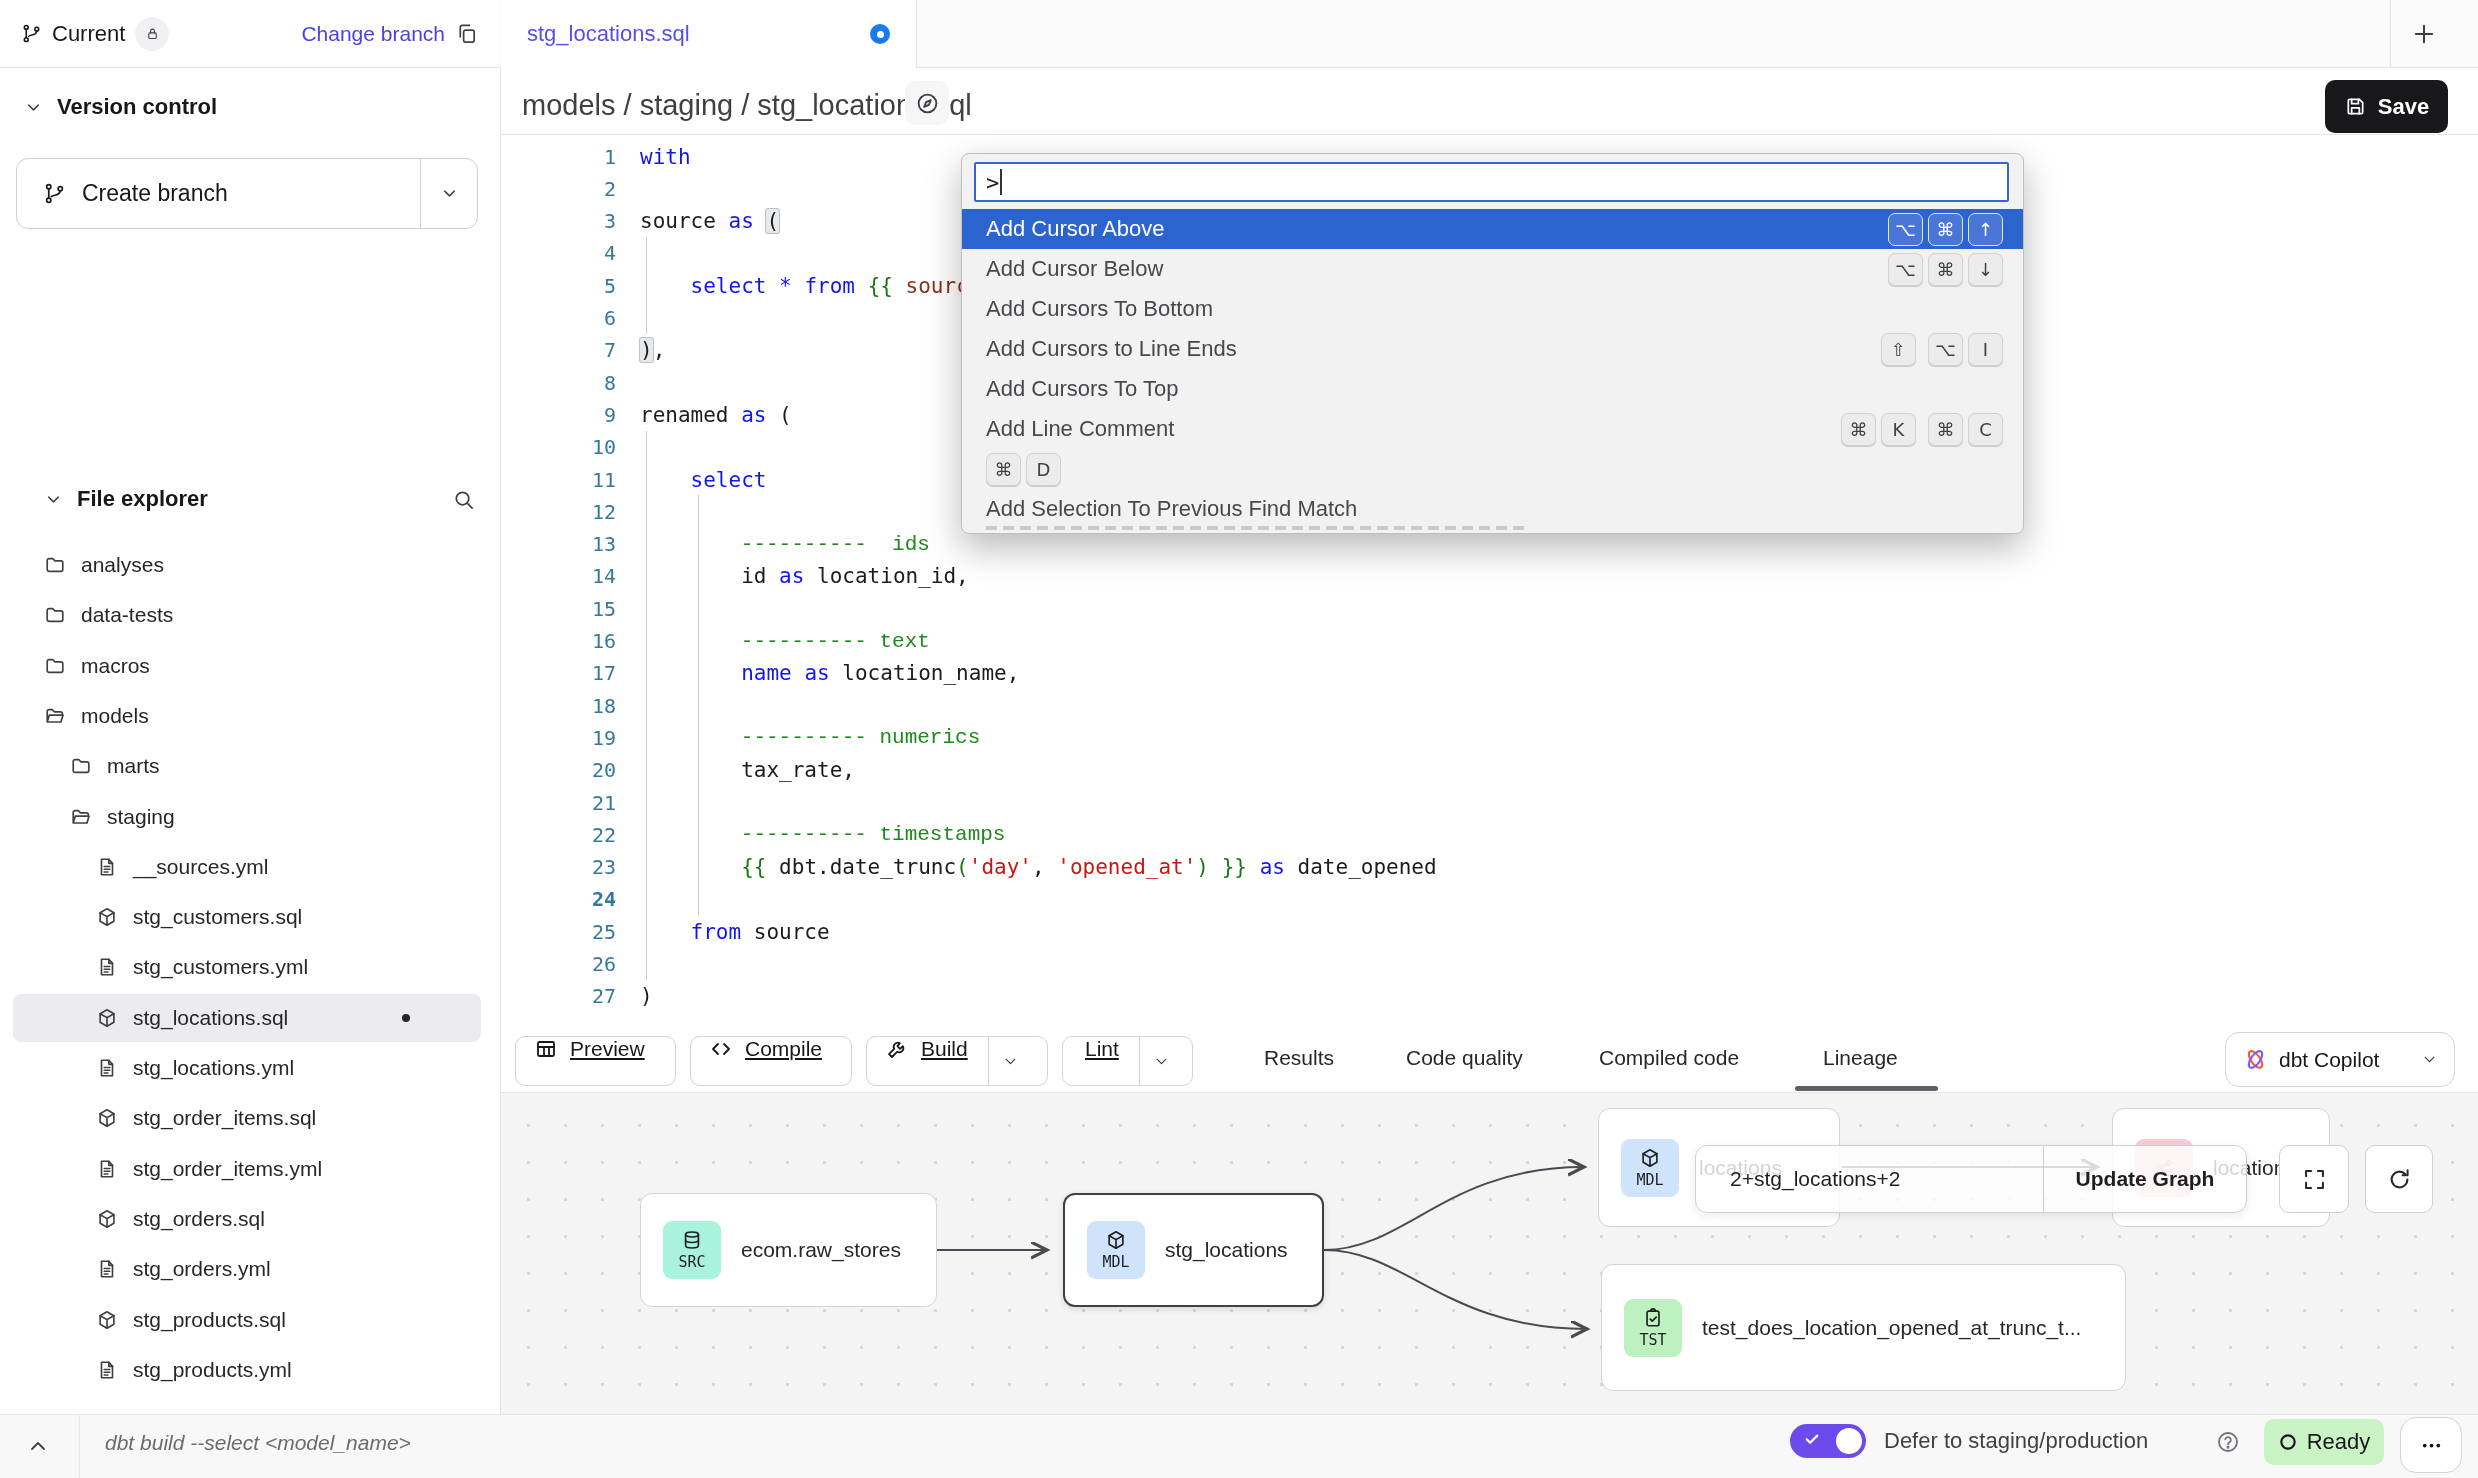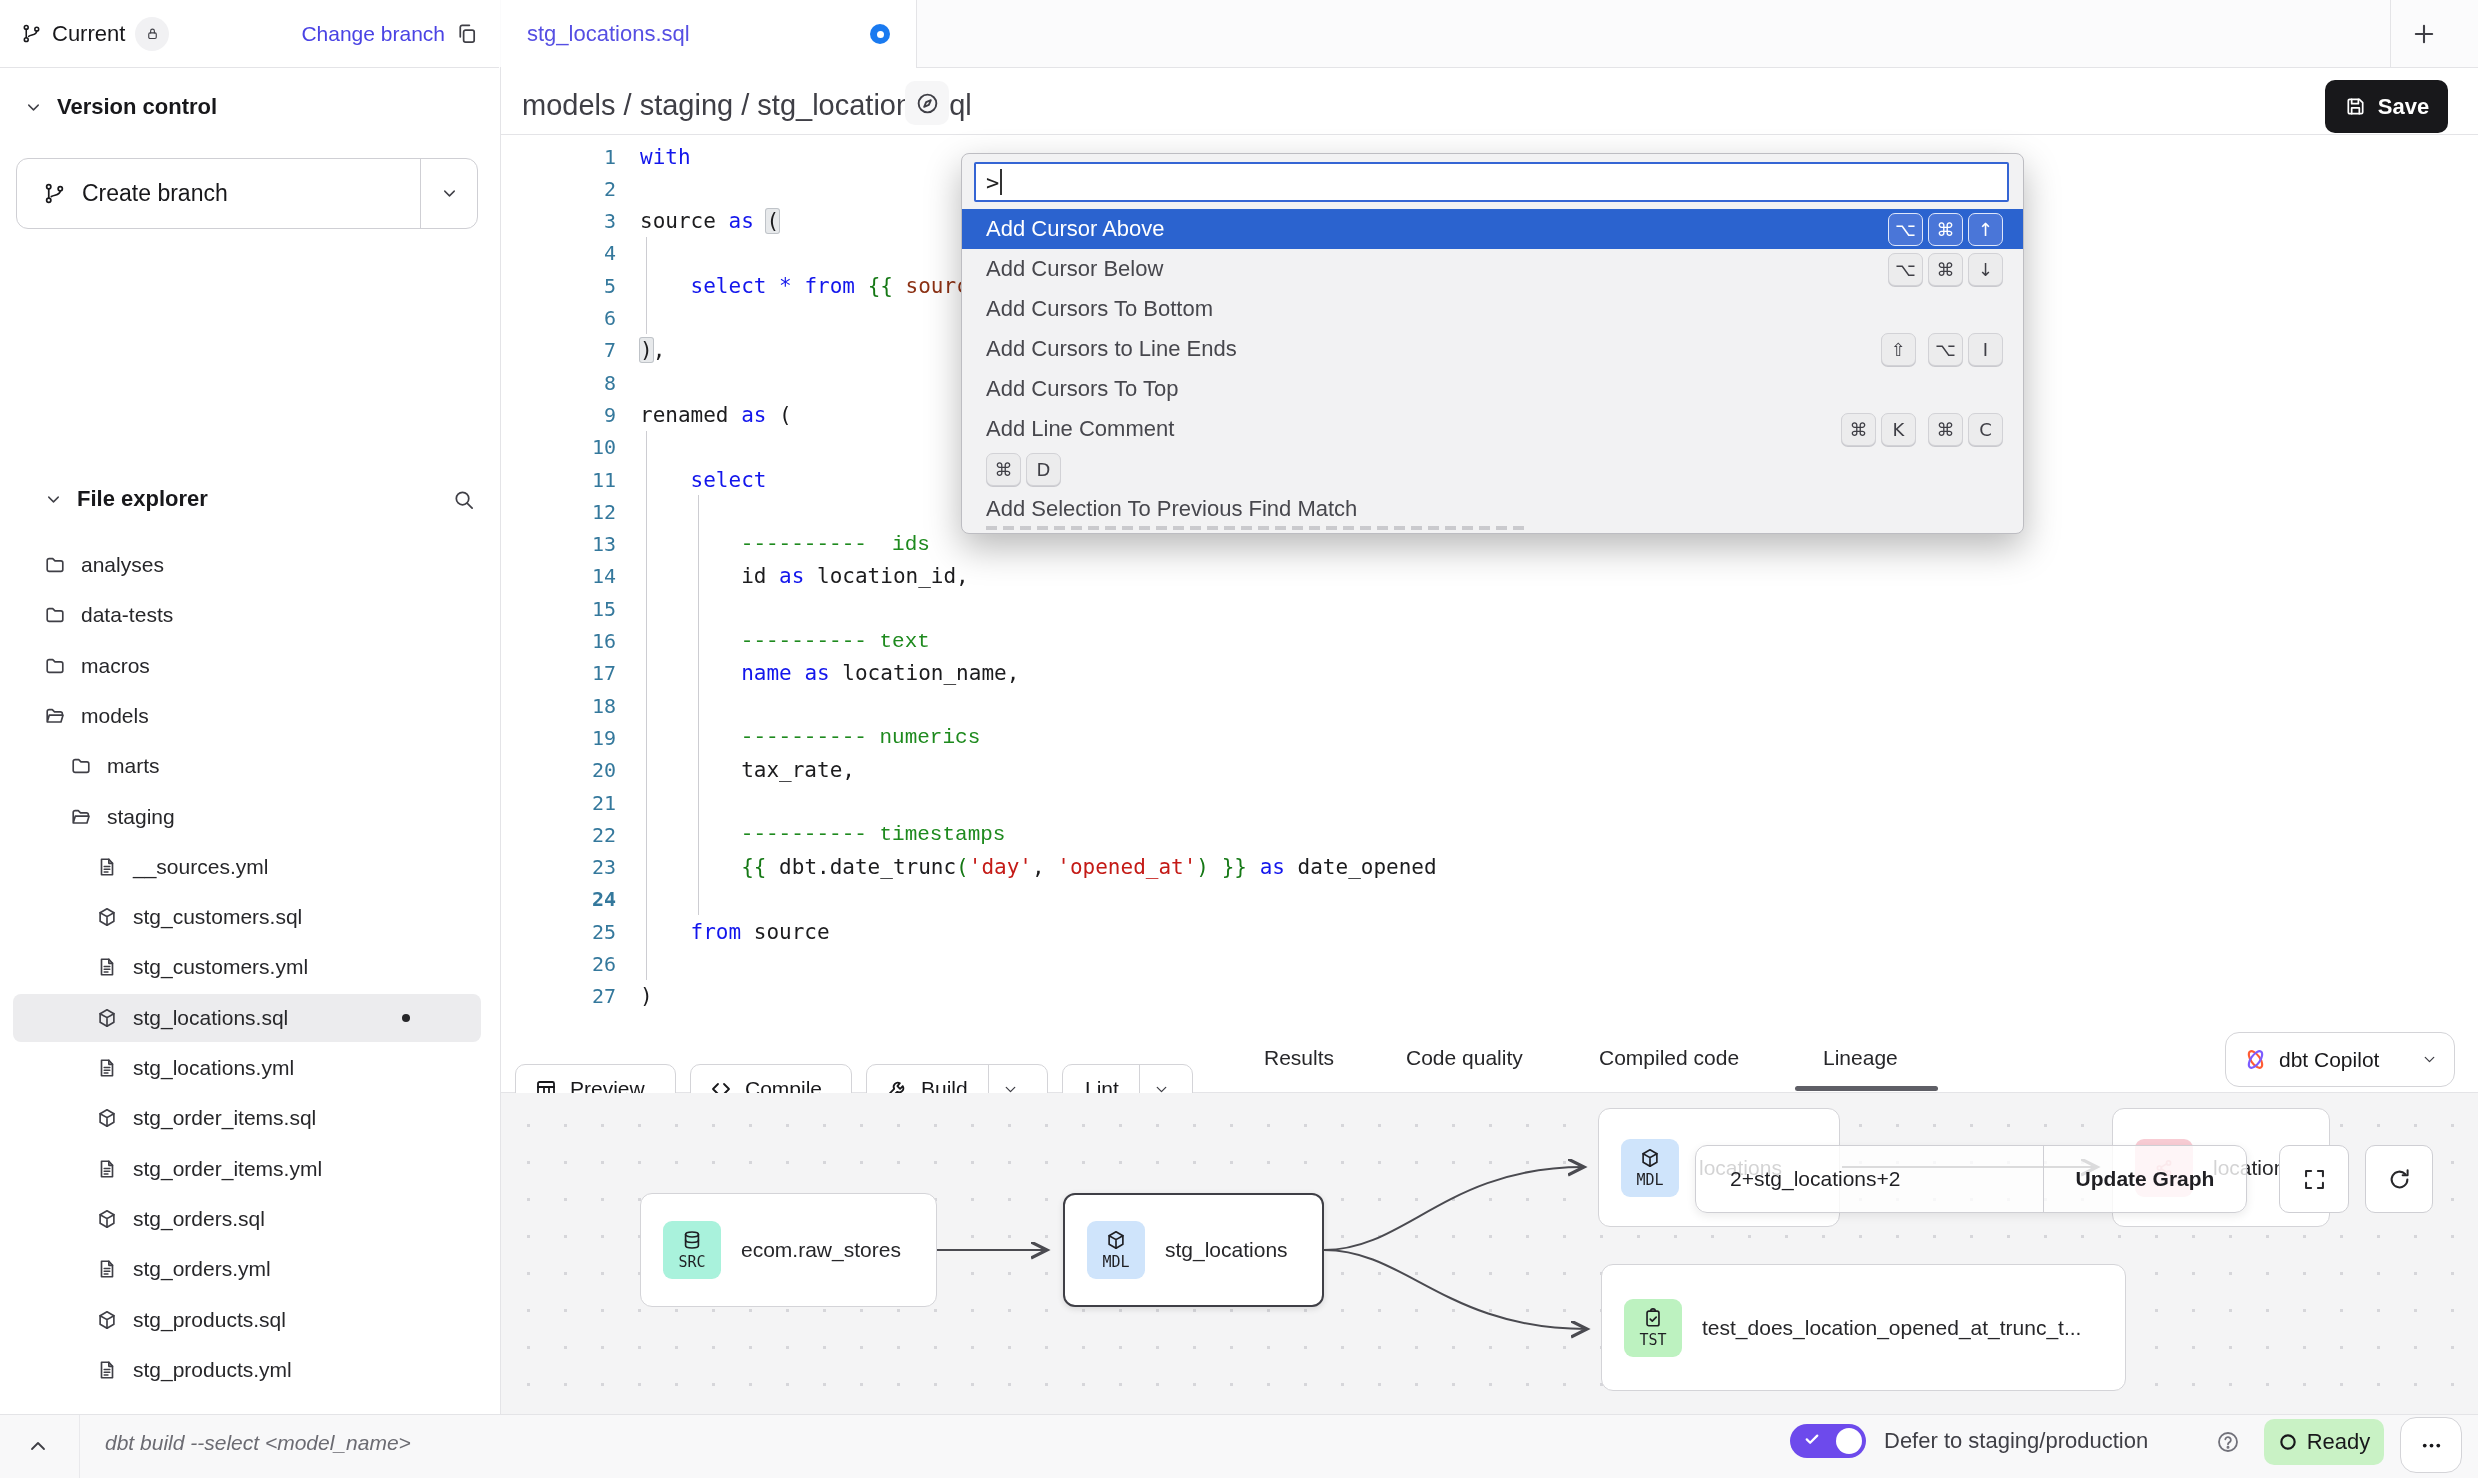--- a/index.html
+++ b/index.html
@@ -65,21 +65,21 @@
   .prow.sel{background:#2b63cf;}
   .prow.sel .lbl{color:#fff;}
   .keys{display:flex;gap:12px;}
   .kgrp{display:flex;gap:5px;}
   .kcap{min-width:35px;height:33px;padding:0 6px;border-radius:7px;background:#ececed;border:1px solid #d2d2d6;box-shadow:0 1px 0 #c9c9ce;color:#3f3f46;display:flex;align-items:center;justify-content:center;font-size:18px;font-family:"DejaVu Sans",sans-serif;box-sizing:border-box;}
   .prow.sel .kcap{background:#4a76d8;border-color:#dfe7fa;box-shadow:none;color:#fff;}
   #pal-smudge{position:absolute;left:24px;top:372px;width:540px;height:4px;opacity:.65;background:repeating-linear-gradient(90deg,#b4b4b9 0 11px,transparent 11px 17px);}
 
   
   #actionbar{left:501px;top:1027px;width:1977px;height:66px;background:#fff;border-bottom:1px solid #e4e4e7;box-sizing:border-box;}
-  .abtn{position:absolute;top:1064px;height:50px;border:1px solid #d4d4d8;border-radius:10px;background:#fff;display:flex;align-items:center;box-sizing:border-box;cursor:pointer;text-decoration:underline;}
+  .abtn{position:absolute;top:1036px;height:50px;border:1px solid #d4d4d8;border-radius:10px;background:#fff;display:flex;box-sizing:border-box;cursor:pointer;text-decoration:underline;}
   .abtn .bi{width:24px;height:24px;color:#18181b;margin:0 12px 0 18px;}
   .abtn .lbl{font-size:21px;color:#18181b;padding-right:20px;}
   .abtn .split{width:44px;height:100%;border-left:1px solid #d4d4d8;display:flex;align-items:center;justify-content:center;color:#3f3f46;}
   .rtab{position:absolute;top:1046px;font-size:21px;color:#27272a;cursor:pointer;}
   #tab-underline{left:1795px;top:1086px;width:143px;height:5px;background:#5f5f66;border-radius:3px;}
   #copilot{left:2225px;top:1032px;width:230px;height:55px;border:1px solid #d4d4d8;border-radius:14px;background:#fff;display:flex;align-items:center;gap:10px;padding:0 16px;box-sizing:border-box;cursor:pointer;}
   #copilot .lbl{font-size:21px;color:#18181b;}
   #copilot .chev{margin-left:auto;color:#3f3f46;}
 
   

